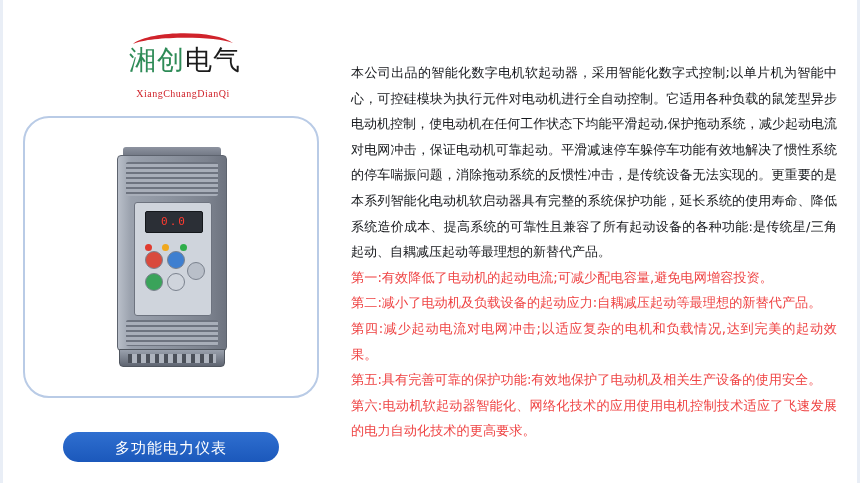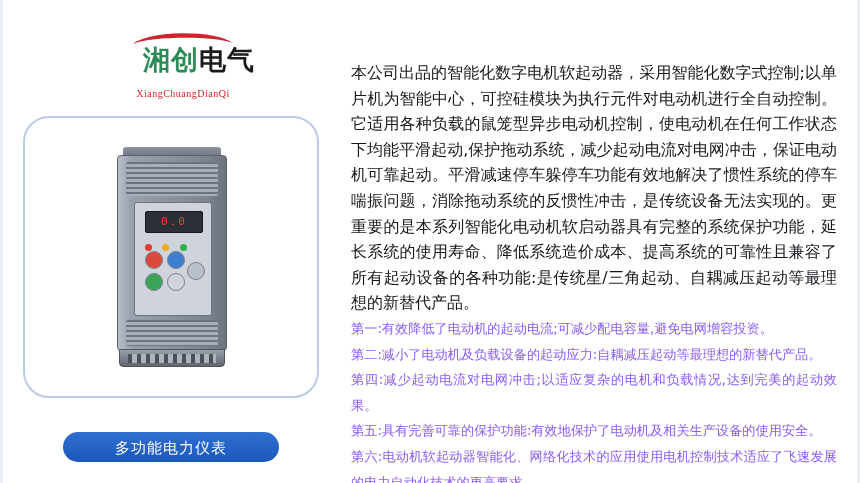--- a/index.html
+++ b/index.html
@@ -40,25 +40,25 @@
   }
   .logo-swoosh {
     position: absolute;
     left: 18px;
     top: 4px;
     width: 104px;
     height: 16px;
   }
   .logo-cn {
     position: absolute;
-    left: 16px;
+    left: 2px;
     top: 14px;
     width: 140px;
     font-size: 27px;
-    font-weight: bold;
+    font-weight: normal;
     color: #1b1b1b;
     letter-spacing: 1px;
     font-family: "DejaVu Sans", sans-serif;
     white-space: nowrap;
   }
   .logo-cn .g {
     color: #2e8b57;
   }
   .logo-pin {
     position: absolute;
@@ -222,32 +222,32 @@
 
   
   .right-col {
     position: absolute;
     left: 348px;
     top: 60px;
     width: 486px;
   }
   .body-text {
     font-family: "DejaVu Sans", sans-serif;
-    font-size: 16px;
+    font-size: 13px;
     line-height: 25.6px;
     color: #16181c;
     text-align: justify;
     text-justify: inter-ideograph;
     margin: 0;
   }
   .feature-line {
     font-family: "DejaVu Sans", sans-serif;
     font-size: 13.2px;
     line-height: 25.6px;
-    color: #8b5cf6;
+    color: #ef4444;
     margin: 0;
     text-align: justify;
   }
 </style>
 </head>
 <body>
 
 <div id="page">
 
   <div class="left-col">

